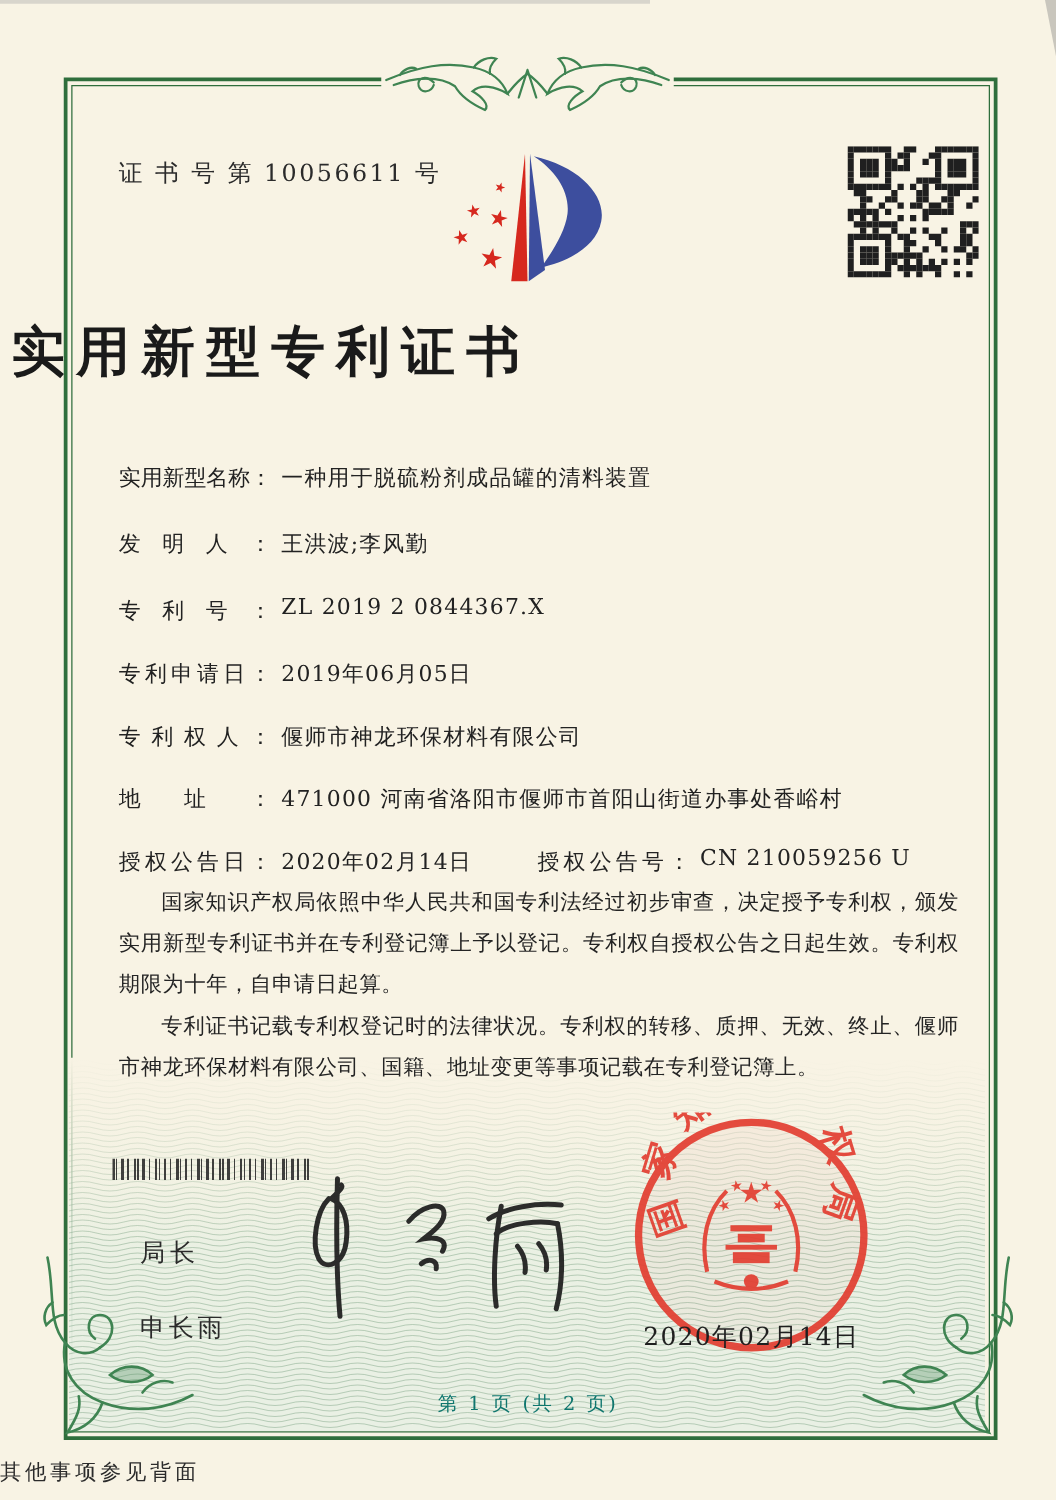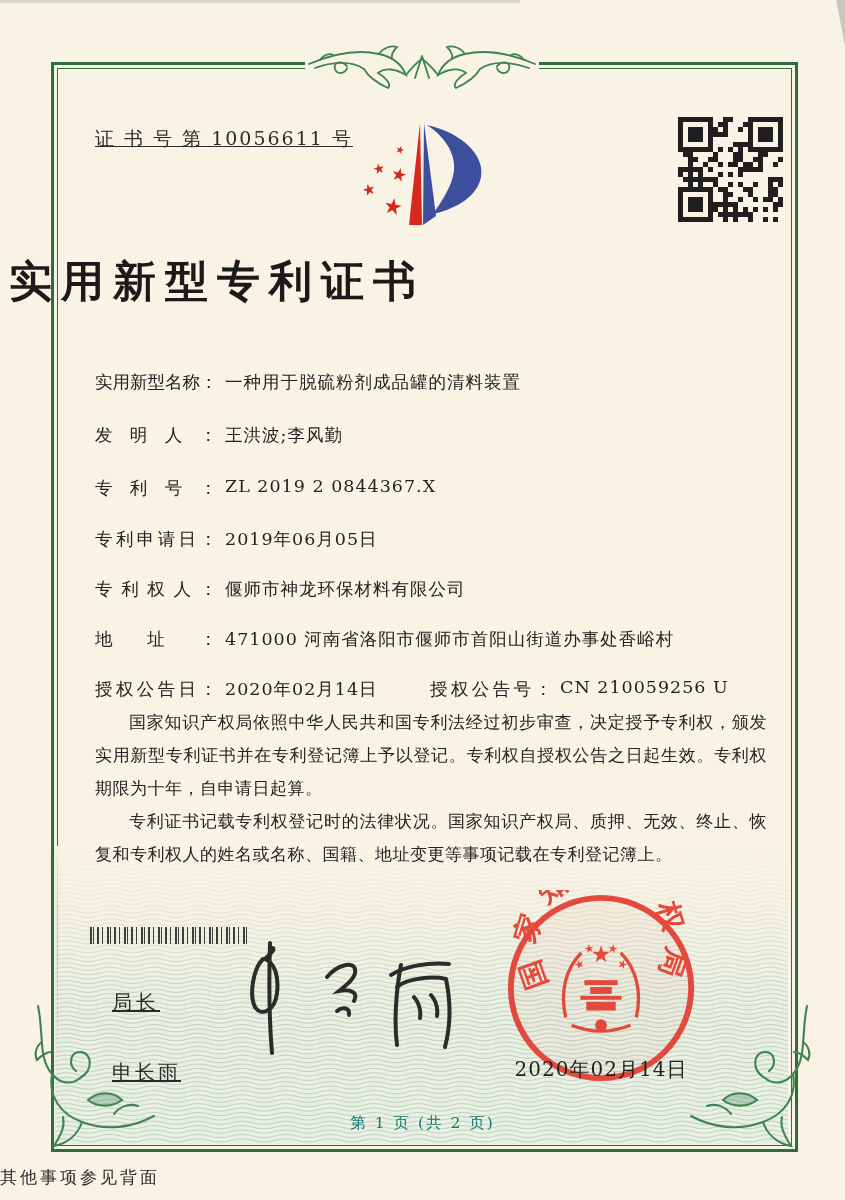--- a/index.html
+++ b/index.html
@@ -18,21 +18,21 @@
   .frame::after{content:"";position:absolute;inset:3px;border:1px solid var(--green-border,#2f6e3c);}
 
   
   .guilloche{position:absolute;left:55px;top:846px;width:733px;height:299px;overflow:hidden;}
   .guilloche .tint{position:absolute;inset:0;
       background:linear-gradient(to bottom, rgba(232,240,227,0) 0px, rgba(232,240,227,.85) 150px, #e9f0e4 260px);}
   .guilloche svg{position:absolute;inset:0;}
   .guilloche .fade{position:absolute;top:0;left:0;right:0;height:150px;
       background:linear-gradient(to bottom, var(--paper,#f8f3e4) 0px, rgba(248,243,228,0) 100%);}
 
-  .cert-no{position:absolute;left:95px;top:126px;font-size:19px;letter-spacing:2px;color:#2b2b2b;text-decoration:underline;}
+  .cert-no{position:absolute;left:95px;top:126px;font-size:19px;letter-spacing:2px;color:#2b2b2b;}
 
   .logo{position:absolute;left:341px;top:110px;width:160px;height:130px;}
   .qr{position:absolute;left:678px;top:117px;width:105px;height:105px;}
 
   .title{position:absolute;left:0;top:253px;width:845px;
       font-size:43px;font-weight:bold;letter-spacing:9px;padding-left:9px;box-sizing:border-box;color:#1a1a1a;}
 
   .frow{position:absolute;left:95px;width:680px;font-size:17.5px;color:#222;white-space:nowrap;}
   .flabel{display:inline-block;width:122px;text-align:justify;text-align-last:justify;vertical-align:top;}
   .fvalue{margin-left:8px;letter-spacing:1px;}
@@ -40,22 +40,22 @@
 
   .paras{position:absolute;left:95px;top:706px;width:672px;font-size:17px;line-height:33px;
       color:#242424;text-align:justify;letter-spacing:.5px;}
   .paras p{margin:0;text-indent:2em;}
 
   .barcode{position:absolute;left:90px;top:927px;width:158px;height:17px;opacity:.88;
       background:repeating-linear-gradient(90deg,#272727 0 2px,transparent 2px 3px,#272727 3px 4px,
        transparent 4px 7px,#272727 7px 9px,transparent 9px 12px,#272727 12px 13px,transparent 13px 17px);}
 
   .signer{position:absolute;left:112px;top:989px;font-family:"DejaVu Sans","Liberation Sans",sans-serif;
-      font-size:20px;color:#2a2a2a;letter-spacing:4px;text-decoration:underline;}
-  .signer .name{margin-top:43px;letter-spacing:3px;}
+      font-size:20px;color:#2a2a2a;letter-spacing:4px;}
+  .signer .name{margin-top:33px;letter-spacing:3px;}
   .signature{position:absolute;left:215px;top:935px;width:260px;height:130px;}
 
   .seal{position:absolute;left:503px;top:890px;width:196px;height:196px;}
   .seal-date{position:absolute;left:503px;top:1056px;width:196px;text-align:center;
       font-size:20px;color:#1f1f1f;letter-spacing:1px;}
 
   .page-no{position:absolute;left:0;top:1113px;width:845px;text-align:center;font-size:15.5px;color:#0f766e;letter-spacing:2px;}
   .back-note{position:absolute;left:0;top:1166px;width:845px;text-align:left;font-size:17px;color:#2b2b2b;letter-spacing:3px;}
 
   .orn-top{position:absolute;left:287px;top:38px;width:270px;height:52px;}
@@ -392,21 +392,21 @@
 
   <div class="frow" style="top:677px">
     <span class="flabel">授权公告日：</span><span class="fvalue">2020年02月14日</span>
     <span class="grant-right">
       <span class="flabel">授权公告号：</span><span class="fvalue">CN 210059256 U</span>
     </span>
   </div>
 
   <div class="paras">
     <p>国家知识产权局依照中华人民共和国专利法经过初步审查，决定授予专利权，颁发实用新型专利证书并在专利登记簿上予以登记。专利权自授权公告之日起生效。专利权期限为十年，自申请日起算。</p>
-    <p>专利证书记载专利权登记时的法律状况。国家知识产权局、质押、无效、终止、恢复和专利权人的姓名或名称、国籍、地址变更等事项记载在专利登记簿上。</p>
+    <p>专利证书记载专利权登记时的法律状况。专利权的转移、质押、无效、终止、偃师市神龙环保材料有限公司、国籍、地址变更等事项记载在专利登记簿上。</p>
   </div>
 
   <div class="barcode"></div>
 
   <div class="signer">
     <div>局长</div>
     <div class="name">申长雨</div>
   </div>
 
   <svg class="signature" viewBox="0 0 260 130">

